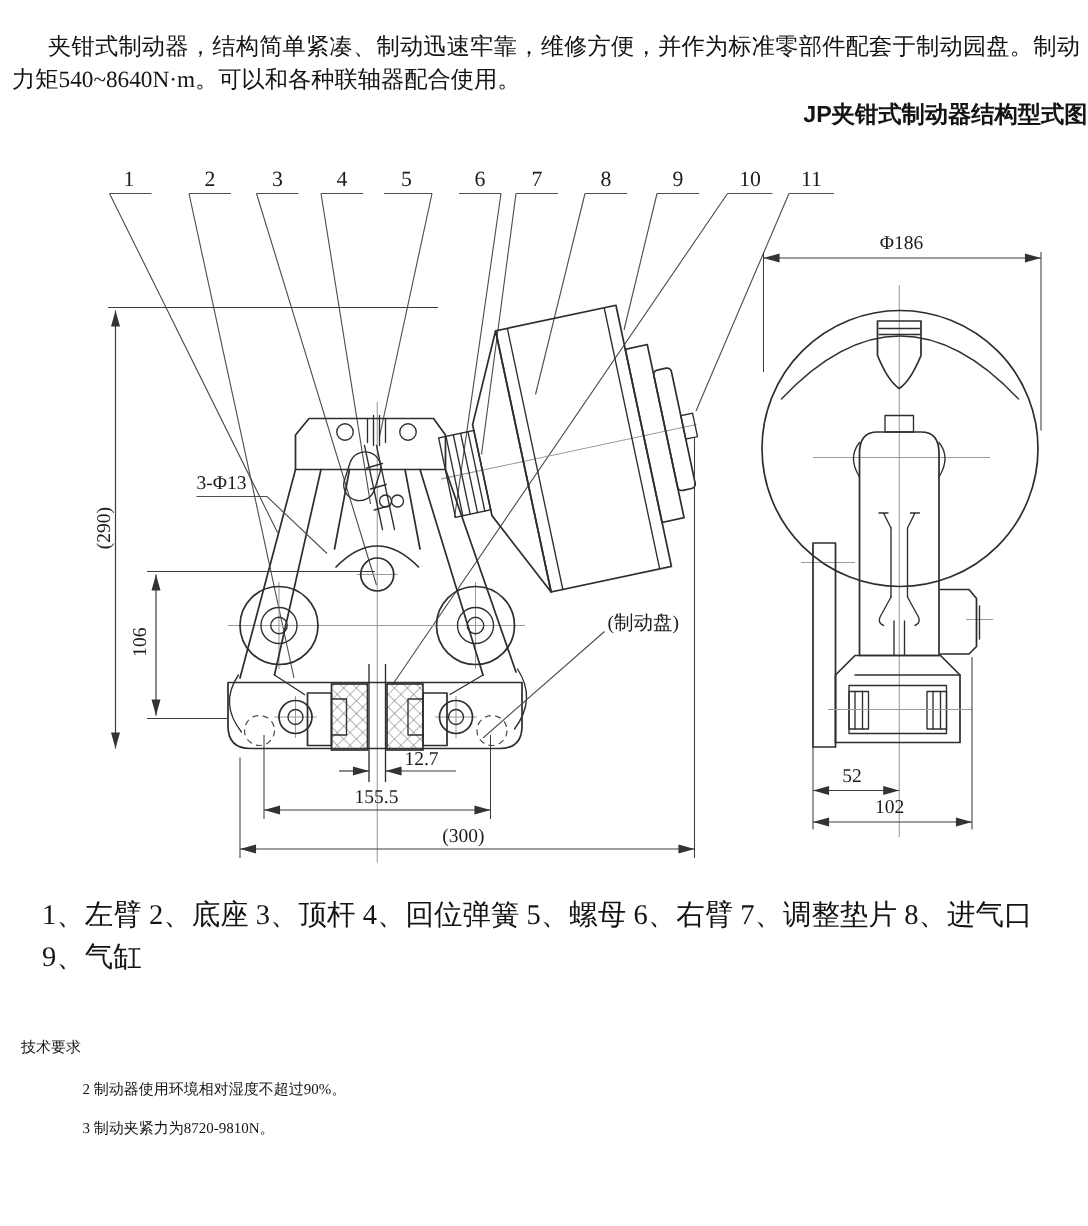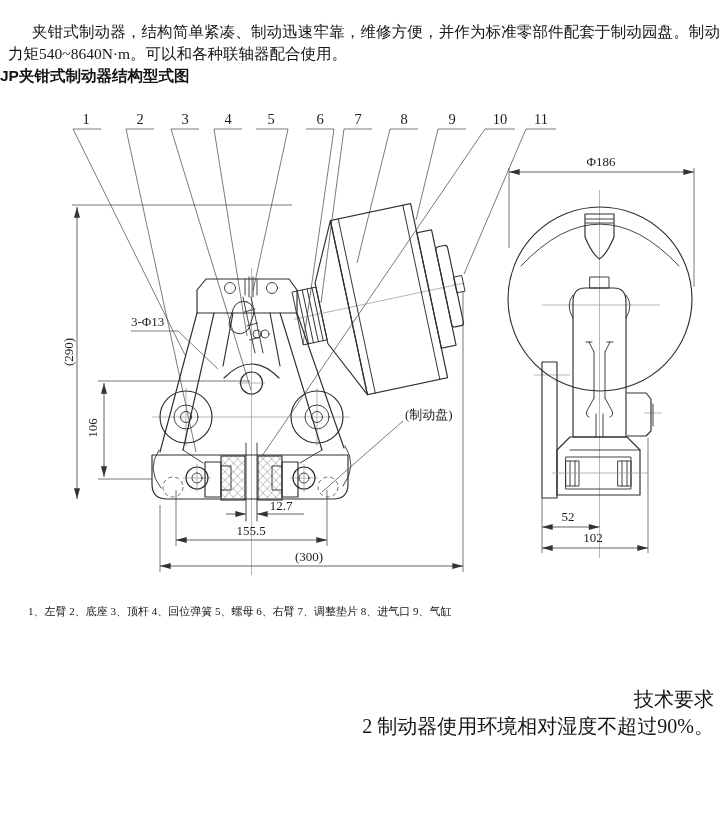--- a/index.html
+++ b/index.html
@@ -1,24 +1,24 @@
 <!DOCTYPE html>
 <html><head>
 <meta charset="utf-8">
 <style>
   html,body{margin:0;padding:0;background:#fff;}
   .page{position:relative;width:725px;height:817px;background:#ffffff;overflow:hidden;
         font-family:"Liberation Serif","DejaVu Serif",serif;color:#141414;}
   .intro{position:absolute;left:8px;top:5px;width:712px;font-size:15.5px;line-height:22.5px;
          text-indent:24px;text-align:justify;}
-  .fig-title{position:absolute;left:0;top:66px;width:100%;text-align:left;
+  .fig-title{position:absolute;left:0;top:66px;width:100%;text-align:right;
              font-family:"Liberation Sans","DejaVu Sans",sans-serif;font-weight:bold;font-size:15.5px;}
   .diagram{position:absolute;left:0;top:0;width:725px;height:817px;}
-  .parts{position:absolute;left:28px;top:597px;width:690px;font-size:11px;line-height:28px;}
-  .tech{position:absolute;left:14px;top:688px;width:700px;font-size:20px;text-align:right;}
+  .parts{position:absolute;left:28px;top:597px;width:690px;font-size:19px;line-height:28px;}
+  .tech{position:absolute;left:14px;top:688px;width:700px;font-size:10px;}
   .tech-heading{line-height:22px;}
   .tech-items{margin-top:4px;}
   .tech-item{padding-left:41px;line-height:25.5px;}
   
   .ln{fill:none;stroke:#2e2e2e;stroke-width:1.15;stroke-linecap:round;stroke-linejoin:round;}
   .ln2{fill:none;stroke:#2e2e2e;stroke-width:0.9;stroke-linecap:round;stroke-linejoin:round;}
   .hatched{fill:url(#xh);stroke:#2e2e2e;stroke-width:1.1;}
   .cl{fill:none;stroke:#9a9a9a;stroke-width:0.7;}
   .dash{fill:none;stroke:#4a4a4a;stroke-width:0.8;stroke-dasharray:4 3;}
   .dim{fill:none;stroke:#3c3c3c;stroke-width:0.8;}
@@ -269,16 +269,17 @@
   </svg>
 
   <div class="parts">
     <div>1、左臂 2、底座 3、顶杆 4、回位弹簧 5、螺母 6、右臂 7、调整垫片 8、进气口 9、气缸</div>
   </div>
 
   <div class="tech">
     <div class="tech-heading">技术要求</div>
     <div class="tech-items">
         <div class="tech-item">2 制动器使用环境相对湿度不超过90%。</div>
+        <div class="tech-item">3 制动夹紧力为8720-9810N。</div>
       </div>
   </div>
 
 </div>
 
 </body></html>

